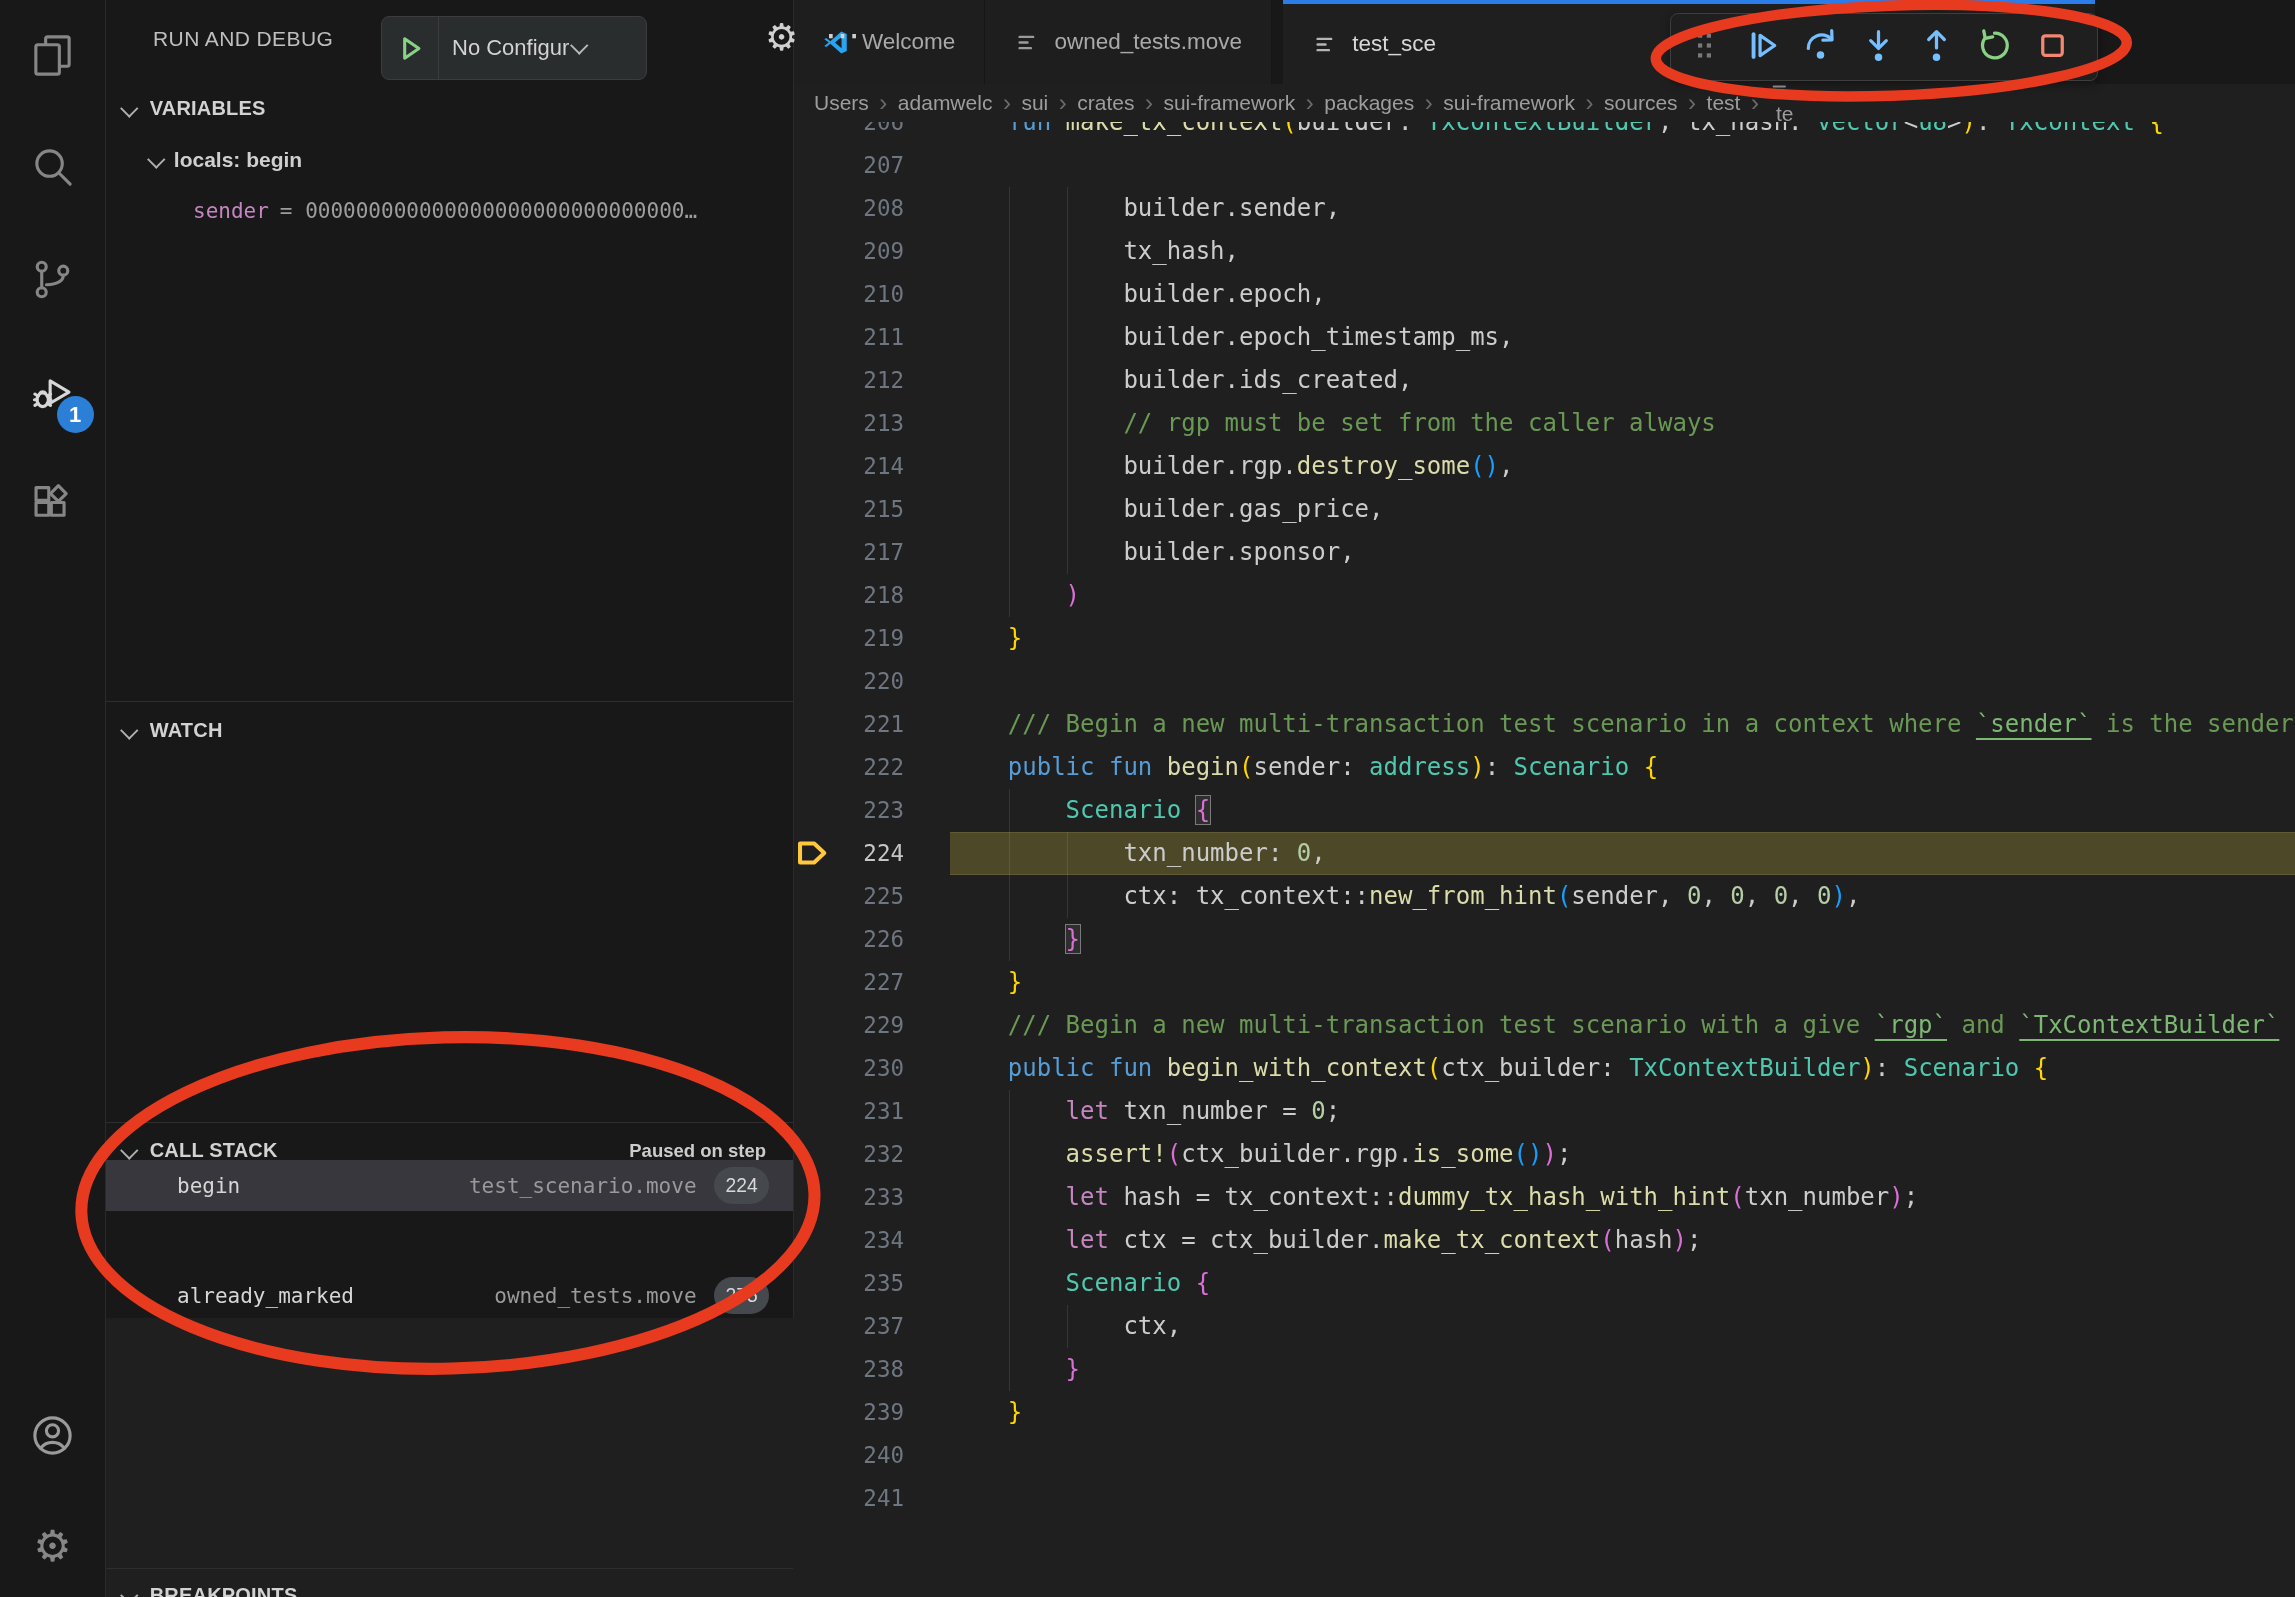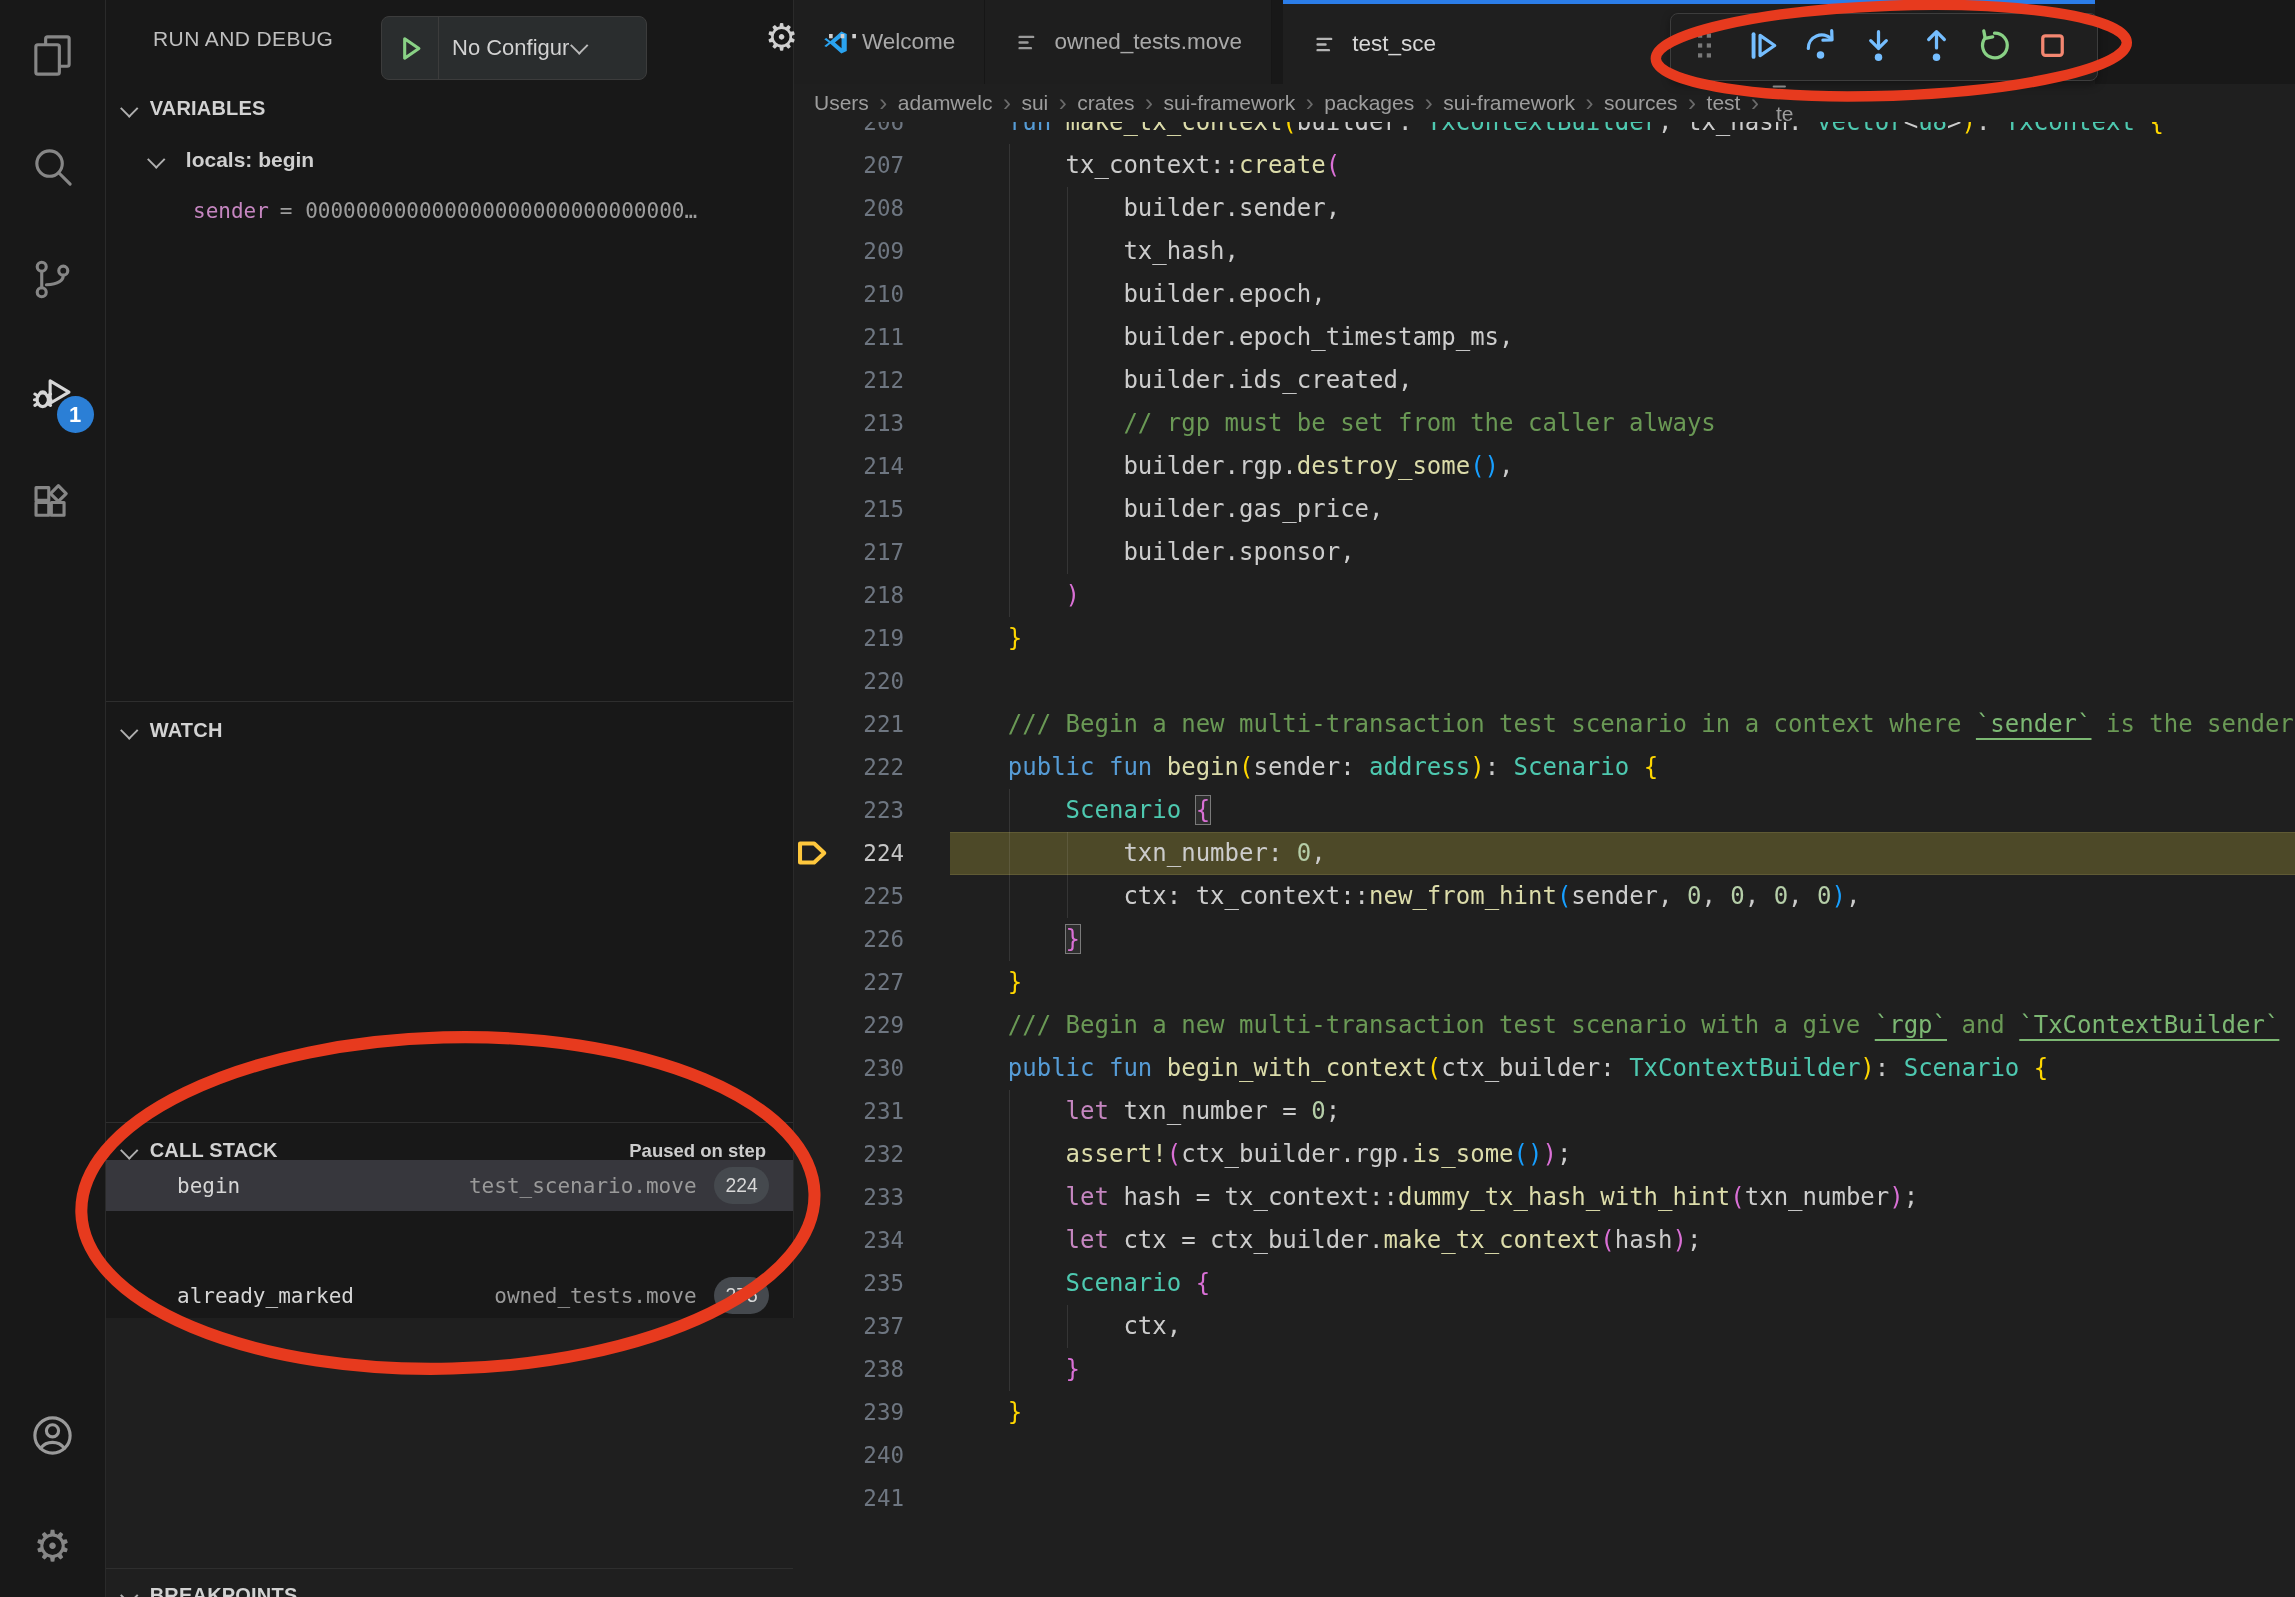--- a/index.html
+++ b/index.html
@@ -32,21 +32,21 @@
         transform:rotate(45deg);margin-top:-4.8px;}
   .sb-gear{position:absolute;left:660px;top:19.3px;font-size:37px;color:#d0d0d0;line-height:1;cursor:pointer;}
   .sb-dots{position:absolute;left:720px;top:14.5px;font-size:35px;color:#d0d0d0;cursor:pointer;}
 
   .sec-h{position:absolute;left:0;width:688px;height:45px;display:flex;align-items:center;cursor:pointer;}
   .sec-h .chev{margin:0 14.5px 0 17.7px;border-color:#b0b0b0;border-width:2.1px;}
   .sec-title{font-size:20px;font-weight:bold;color:#d2d2d2;letter-spacing:0.2px;}
   .sec-sep{position:absolute;left:0;width:688px;height:0;border-top:0.8px solid #2e2e2e;}
   .sec-status{margin-left:auto;margin-right:27px;font-size:18.5px;font-weight:bold;color:#cccccc;}
 
-  .scope-row{position:absolute;left:0;top:137px;width:688px;height:45px;display:flex;align-items:center;cursor:pointer;gap:12px;}
+  .scope-row{position:absolute;left:0;top:137px;width:688px;height:45px;display:flex;align-items:center;cursor:pointer;}
   .scope-row .chev{margin:0 11.3px 0 45px;border-color:#b0b0b0;border-width:2.1px;}
   .scope-label{font-size:21px;font-weight:bold;color:#cfcfcf;}
   .var-row{position:absolute;left:0;top:188px;width:688px;height:45px;display:flex;align-items:center;cursor:pointer;overflow:hidden;}
   .var-name{margin-left:88px;font-size:21px;color:#c586c0;}
   .var-val{font-size:21px;color:#9d9d9d;white-space:nowrap;margin-left:11px;}
 
   .cs-row{position:absolute;left:0;width:688px;height:51px;display:flex;align-items:center;cursor:pointer;}
   .cs-row.selected{background:#37373d;}
   .cs-fn{margin-left:72px;font-size:21px;color:#d6d6d6;}
   .cs-right{margin-left:auto;display:flex;align-items:center;gap:17.7px;margin-right:24px;}
@@ -282,21 +282,20 @@
           <div class="cl">
             <div class="gut">
               <span class="ln">206</span>
             </div>
             <div class="ct"><span class="tk tk-p">    </span><span class="tk tk-kw">fun</span><span class="tk tk-p"> </span><span class="tk tk-fn">make_tx_context</span><span class="tk tk-b1">(</span><span class="tk tk-p">builder: </span><span class="tk tk-ty">TxContextBuilder</span><span class="tk tk-p">, tx_hash: </span><span class="tk tk-ty">vector</span><span class="tk tk-p">&lt;</span><span class="tk tk-ty">u8</span><span class="tk tk-p">&gt;</span><span class="tk tk-b1">)</span><span class="tk tk-p">: </span><span class="tk tk-ty">TxContext</span><span class="tk tk-p"> </span><span class="tk tk-b1">{</span></div>
           </div>
           <div class="cl">
             <div class="gut">
               <span class="ln">207</span>
             </div>
-            <div class="ct"><span class="guide" style="left:59px"></span><span class="tk tk-p">        tx_context::</span><span class="tk tk-fn">create</span><span class="tk tk-b2">(</span></div>
           </div>
           <div class="cl">
             <div class="gut">
               <span class="ln">208</span>
             </div>
             <div class="ct"><span class="guide" style="left:59px"></span><span class="guide" style="left:117px"></span><span class="tk tk-p">            builder.sender,</span></div>
           </div>
           <div class="cl">
             <div class="gut">
               <span class="ln">209</span>

